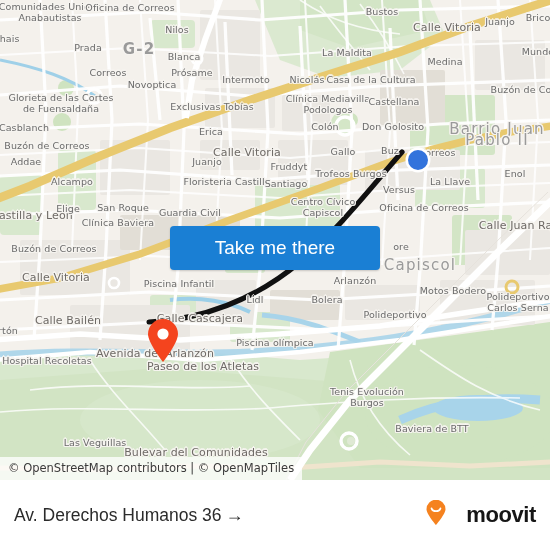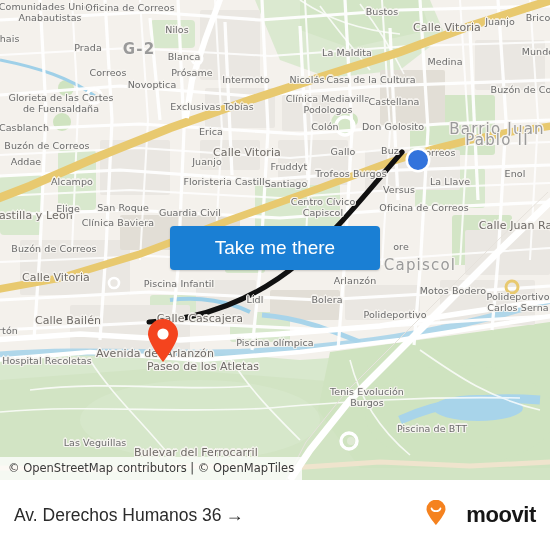--- a/index.html
+++ b/index.html
@@ -290,23 +290,23 @@
         <div class="maplabel road" style="left: 68px; top: 320px;">Calle Bailén</div>
         <div class="maplabel road" style="left: 200px; top: 318px;">Calle Cascajera</div>
         <div class="maplabel " style="left: 395px; top: 314px;">Polideportivo</div>
         <div class="maplabel " style="left: 8px; top: 330px;">rtón</div>
         <div class="maplabel " style="left: 275px; top: 342px;">Piscina olímpica</div>
         <div class="maplabel road" style="left: 155px; top: 353px;">Avenida del Arlanzón</div>
         <div class="maplabel " style="left: 47px; top: 360px;">Hospital Recoletas</div>
         <div class="maplabel road" style="left: 203px; top: 366px;">Paseo de los Atletas</div>
         <div class="maplabel two" style="left: 367px; top: 397px;">Tenis Evolución
 Burgos</div>
-        <div class="maplabel " style="left: 432px; top: 428px;">Piscina de BTT</div>
+        <div class="maplabel " style="left: 432px; top: 428px;">Baviera de BTT</div>
         <div class="maplabel " style="left: 95px; top: 442px;">Las Veguillas</div>
-        <div class="maplabel road" style="left: 196px; top: 452px;">Bulevar del Ferrocarril</div>
+        <div class="maplabel road" style="left: 196px; top: 452px;">Bulevar del Comunidades</div>
       </div>
 
     <div style="position:absolute;left:146px;top:318px;transform:translate(-50%,-100%);z-index:20;">
       <svg width="34" height="45" viewBox="0 0 34 45">
         <path d="M17 44 C 17 44, 2 25, 2 16 A 15 15 0 0 1 32 16 C 32 25, 17 44, 17 44 Z" fill="#f4441e"></path>
         <circle cx="17" cy="16" r="5.6" fill="#ffffff"></circle>
       </svg>
     </div>
 
     <div style="position:absolute;left:404px;top:146px;transform:translate(-50%,-50%);z-index:20;">

